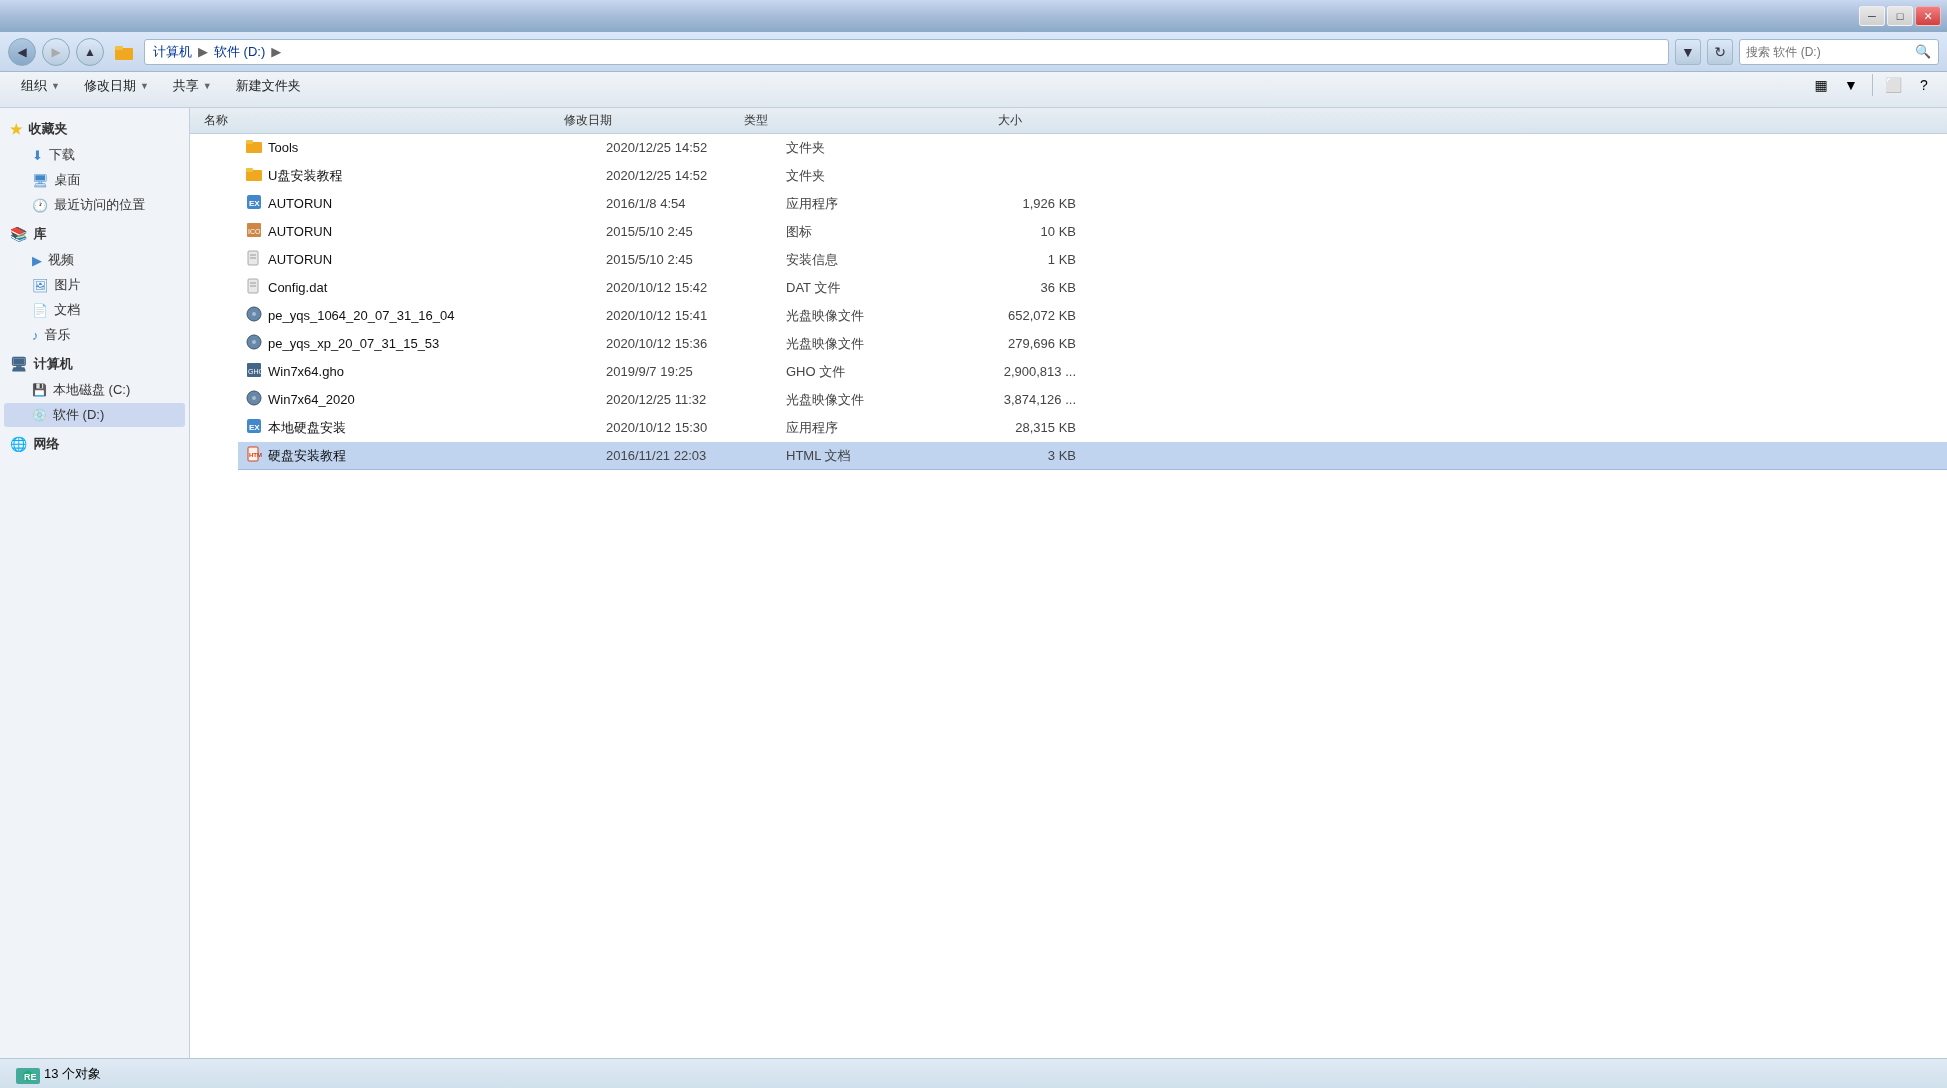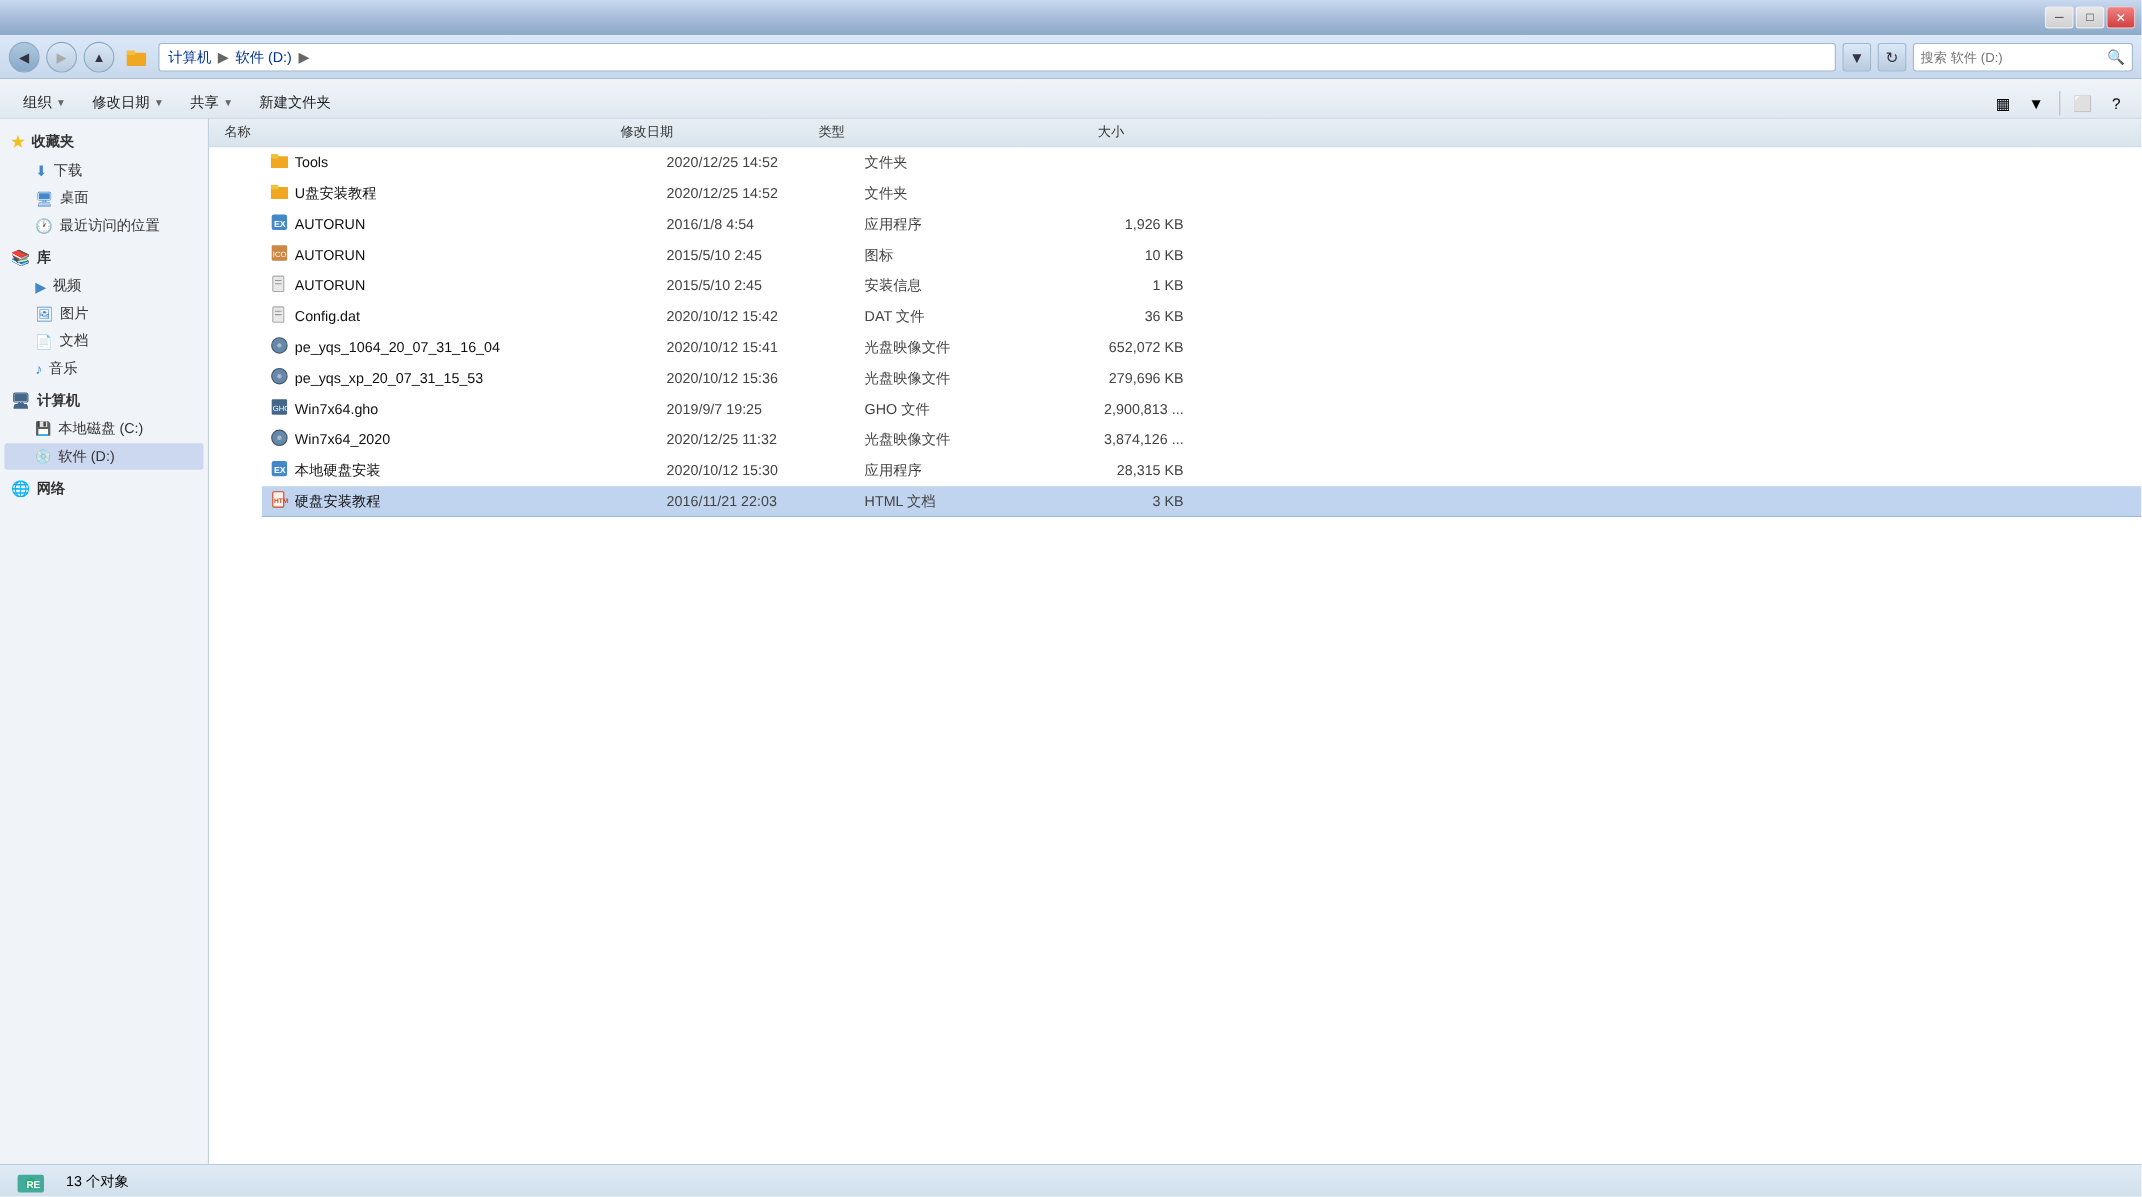--- a/index.html
+++ b/index.html
@@ -112,21 +112,21 @@
       font-size: 14px;
       color: #334;
     }
 
     
     .toolbar {
       height: 36px;
       background: linear-gradient(to bottom, #f0f4f8, #e0e8f0);
       border-bottom: 1px solid #c0d0e0;
       display: flex;
-      align-items: flex-end;
+      align-items: flex-start;
       padding: 0 10px;
       gap: 2px;
     }
     .toolbar-btn {
       height: 28px;
       padding: 0 10px;
       background: transparent;
       border: 1px solid transparent;
       border-radius: 3px;
       cursor: pointer;
@@ -270,21 +270,20 @@
     .file-size { width: 130px; text-align: right; color: #444; }
 
     
     .status-bar {
       height: 30px;
       background: linear-gradient(to bottom, #e0eaf4, #d0e0ec);
       border-top: 1px solid #b0c8d8;
       display: flex;
       align-items: center;
       padding: 0 12px;
-      gap: 16px;
     }
     .status-icon {
       width: 32px;
       height: 32px;
       display: flex;
       align-items: center;
       justify-content: center;
     }
 
     .dropdown-arrow { font-size: 9px; color: #666; }

